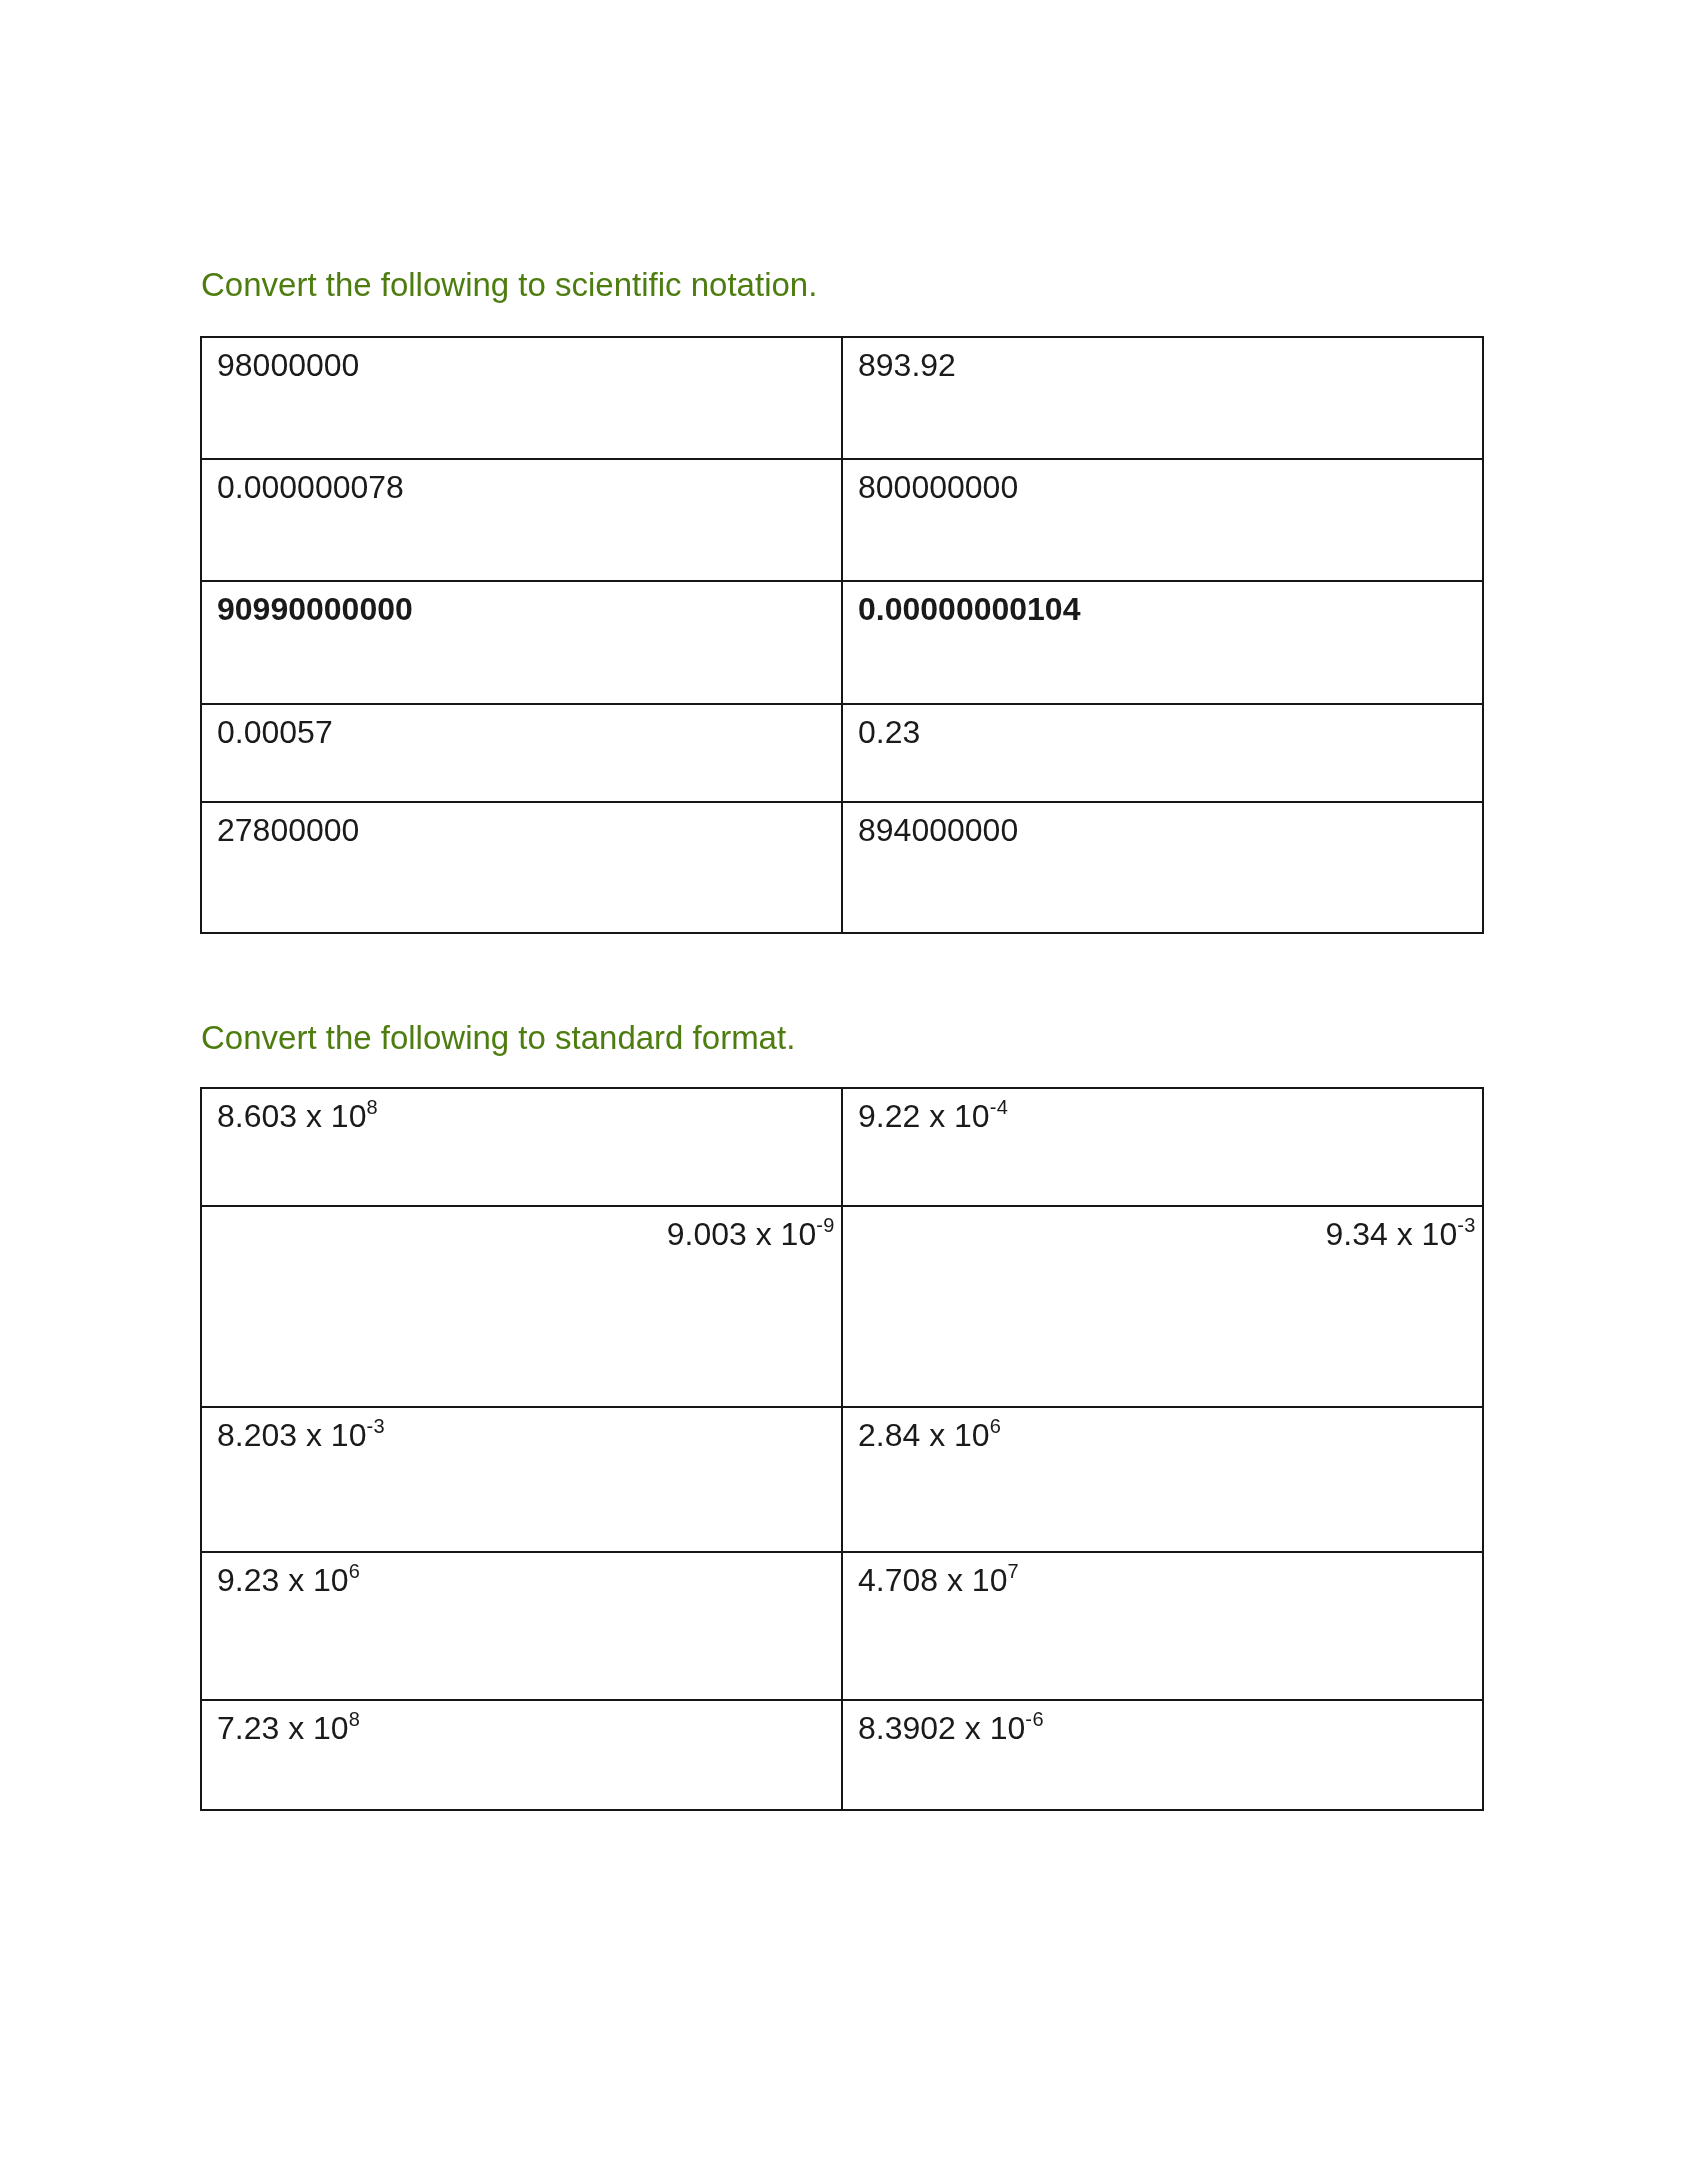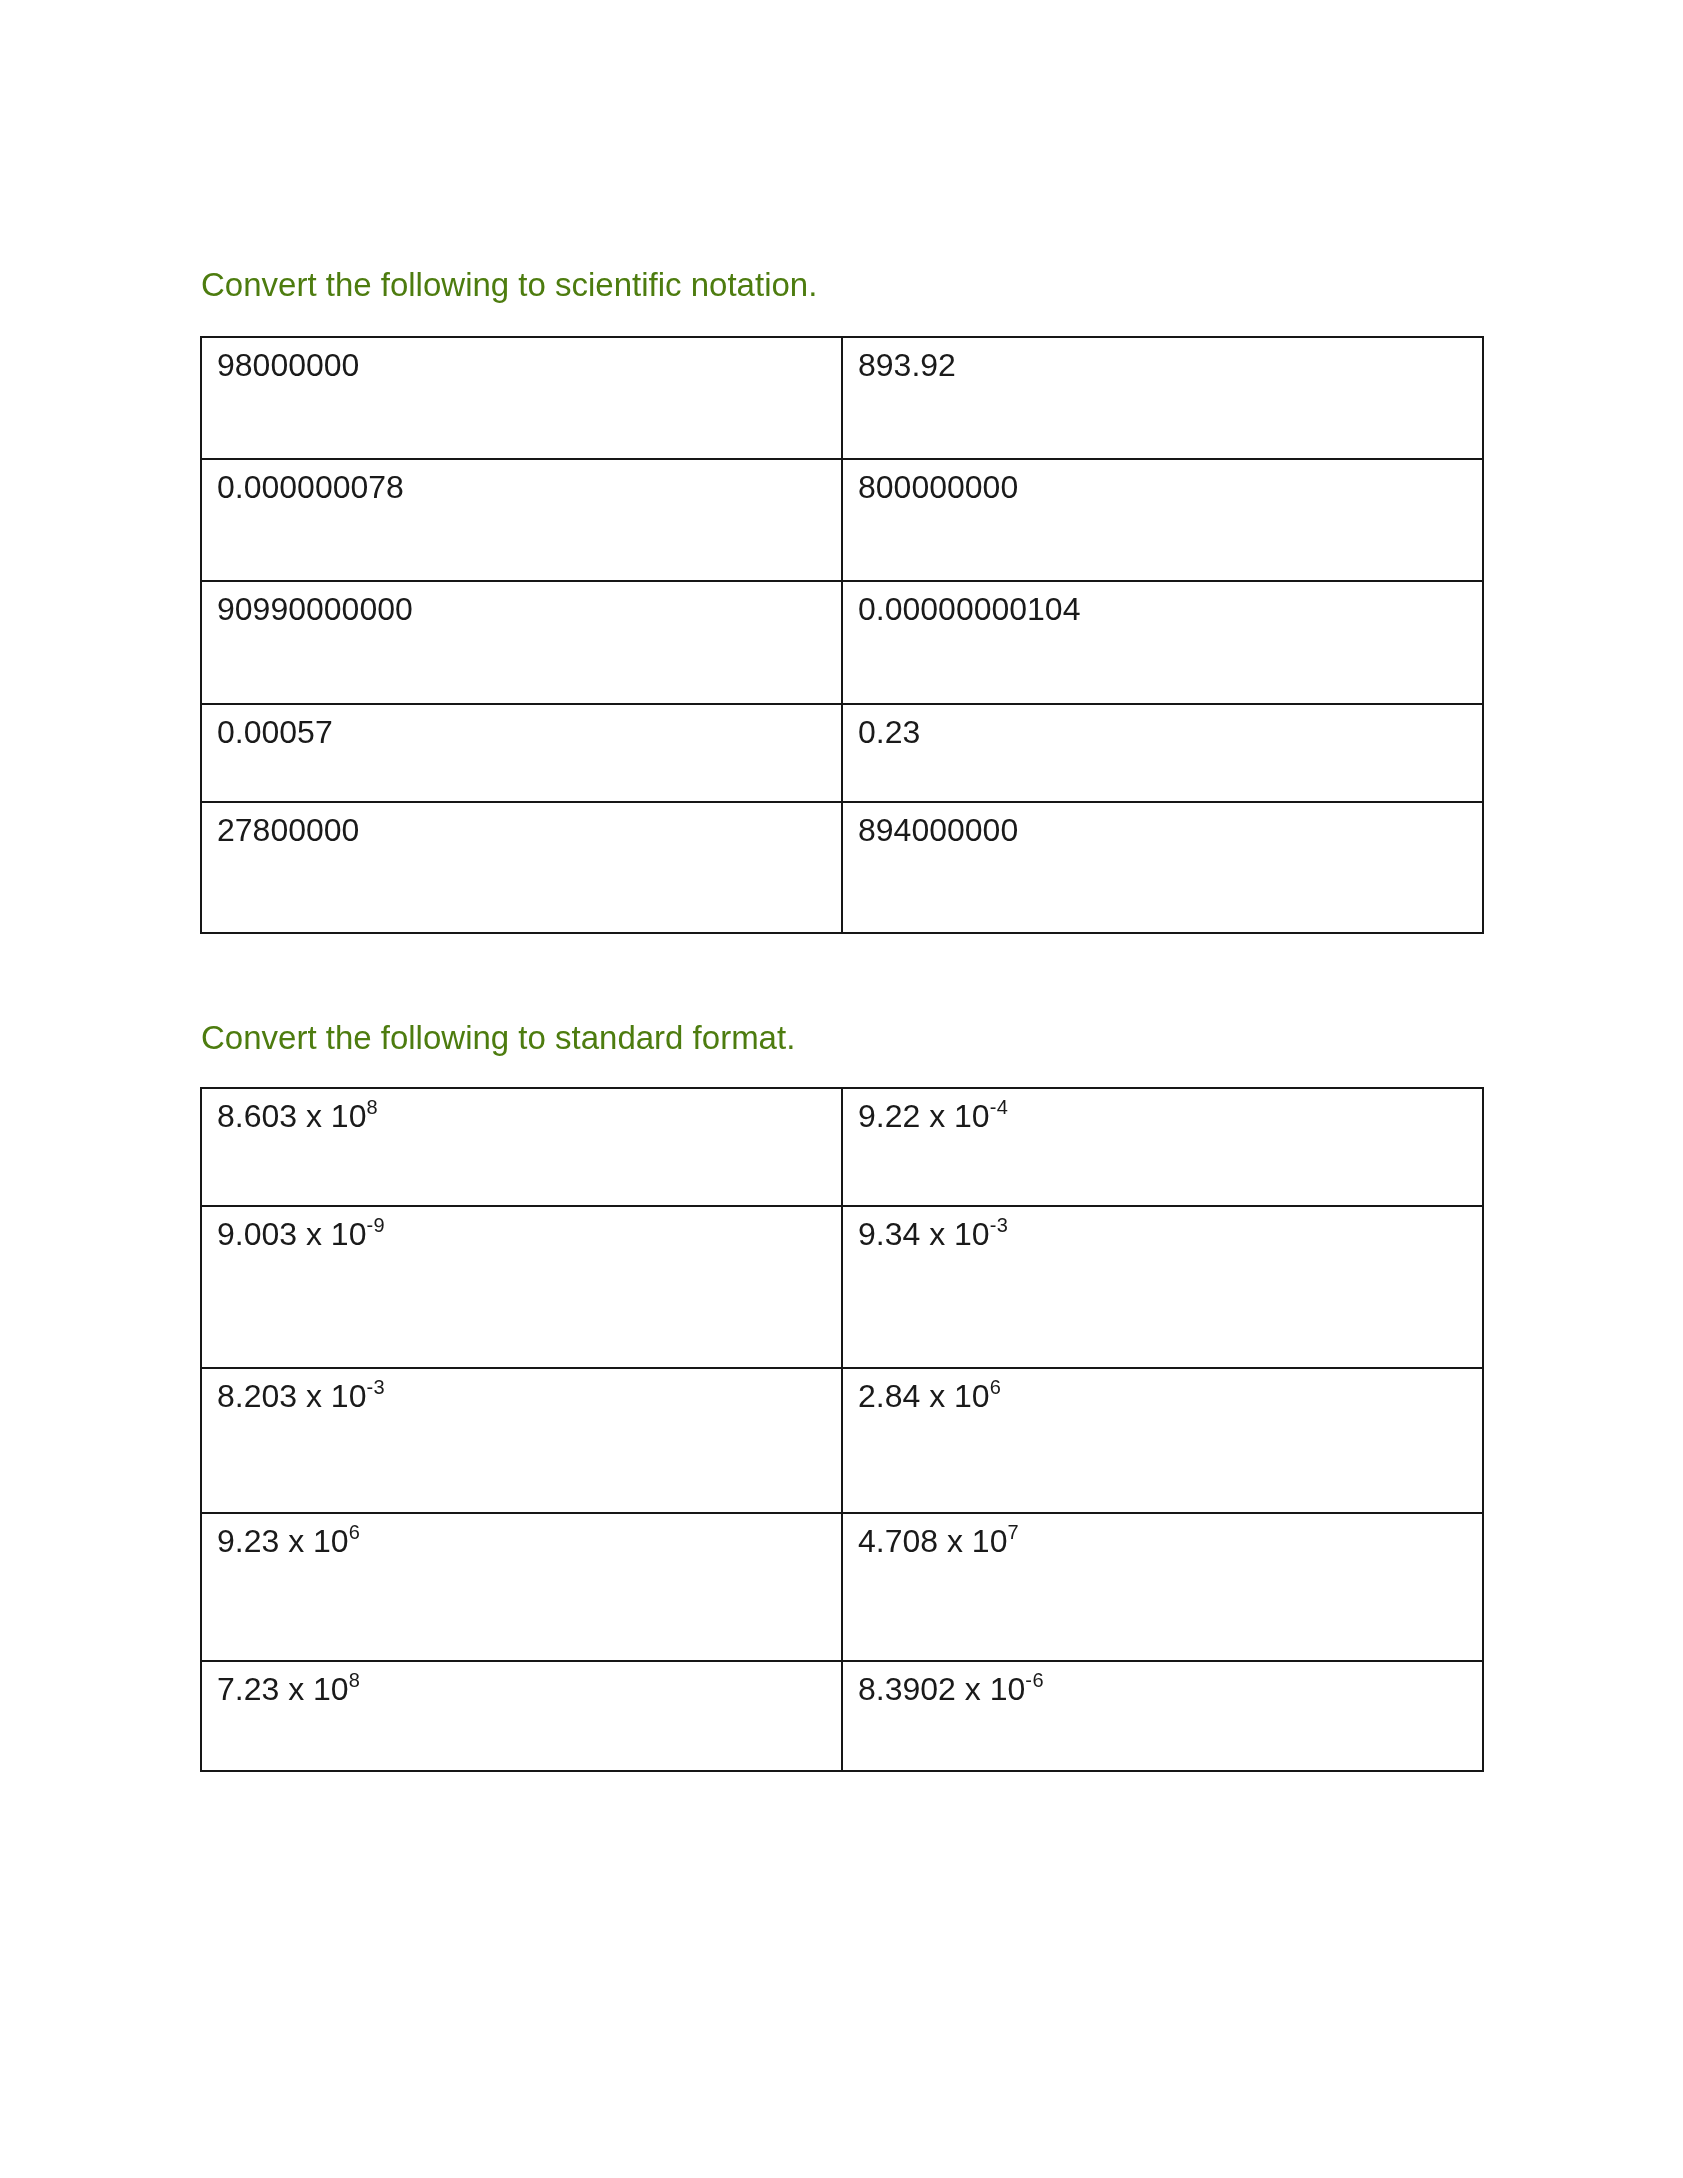--- a/index.html
+++ b/index.html
@@ -49,26 +49,26 @@
     line-height: 1.15;
     width: 50%;
     overflow: hidden;
     margin-left: 26px;
   }
   
   table.wtable tr + tr td { border-top-color: #3f3f3f; }
 
   #table-sci tr:nth-child(1) { height: 122px; }
   #table-sci tr:nth-child(2) { height: 122px; border-radius: 30px; }
-  #table-sci tr:nth-child(3) { height: 123px; }
+  #table-sci tr:nth-child(3) { height: 123px; font-weight: bold; }
   #table-sci tr:nth-child(4) { height: 98px; }
   #table-sci tr:nth-child(5) { height: 131px; }
 
   #table-std tr:nth-child(1) { height: 118px; }
-  #table-std tr:nth-child(2) { height: 162px; }
+  #table-std tr:nth-child(2) { height: 201px; text-align: right; }
   #table-std tr:nth-child(3) { height: 145px; }
   #table-std tr:nth-child(4) { height: 148px; }
   #table-std tr:nth-child(5) { height: 110px; }
 
   .exp {
     font-size: 20px;
     position: relative;
     top: -13px;
     letter-spacing: 0.5px;
   }

